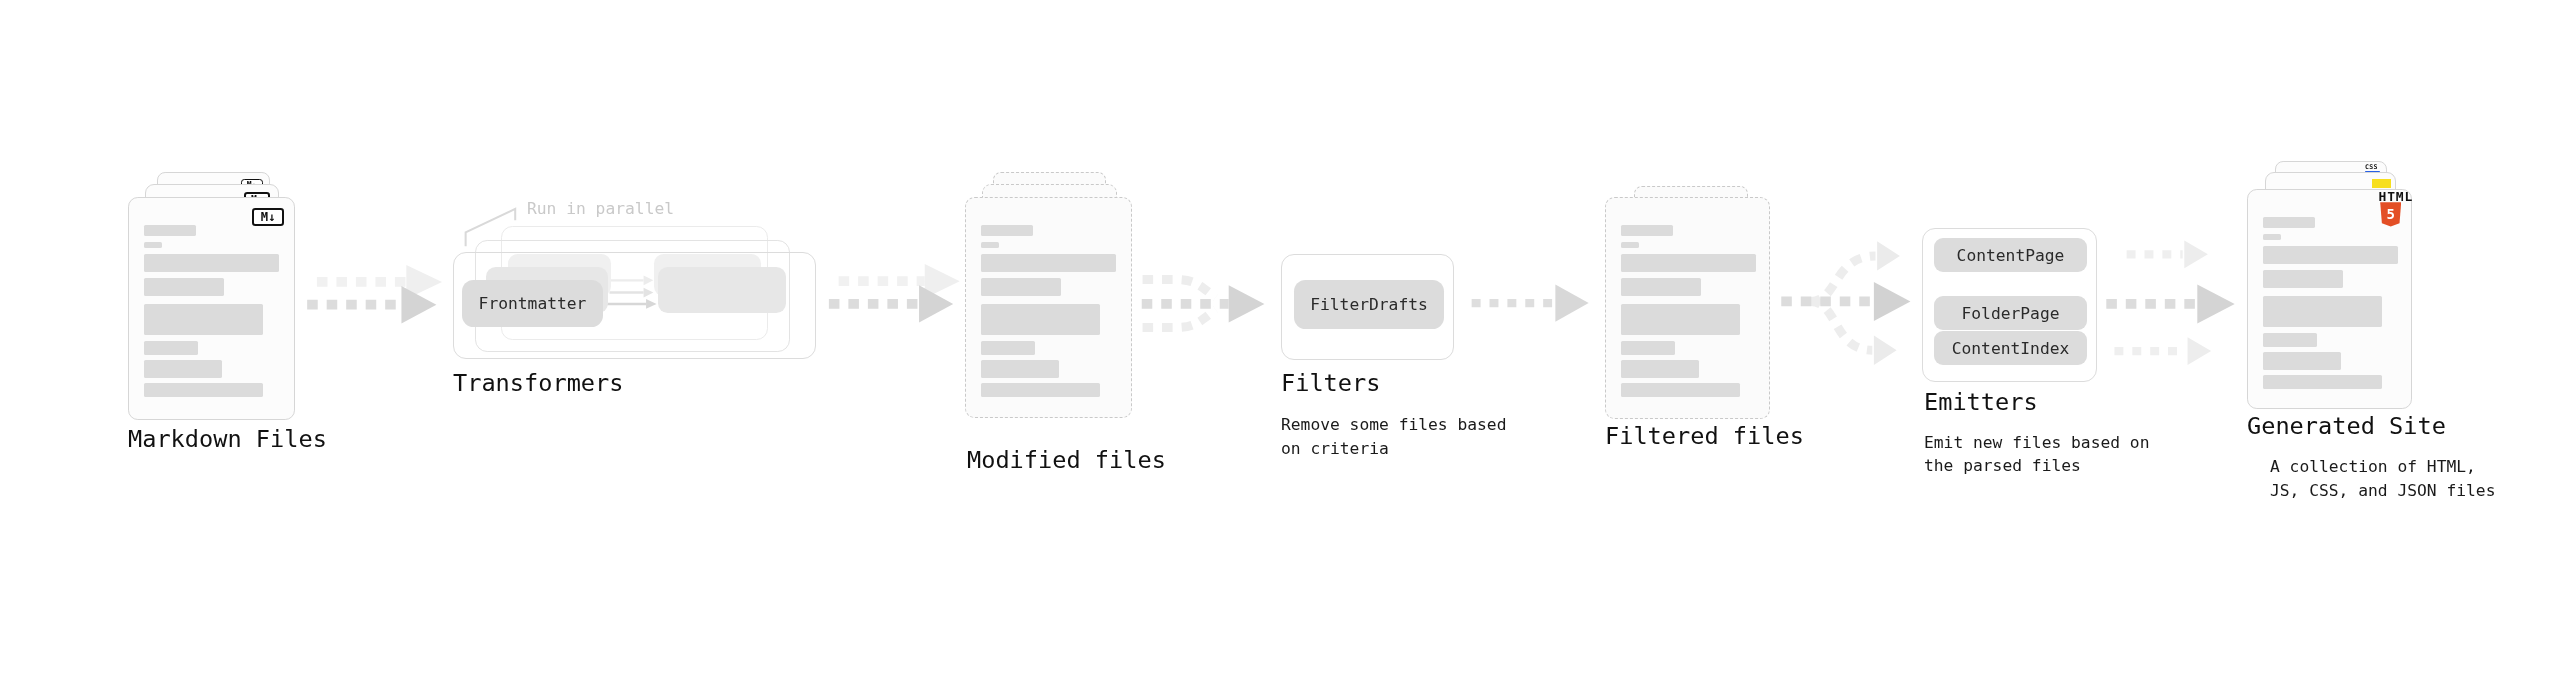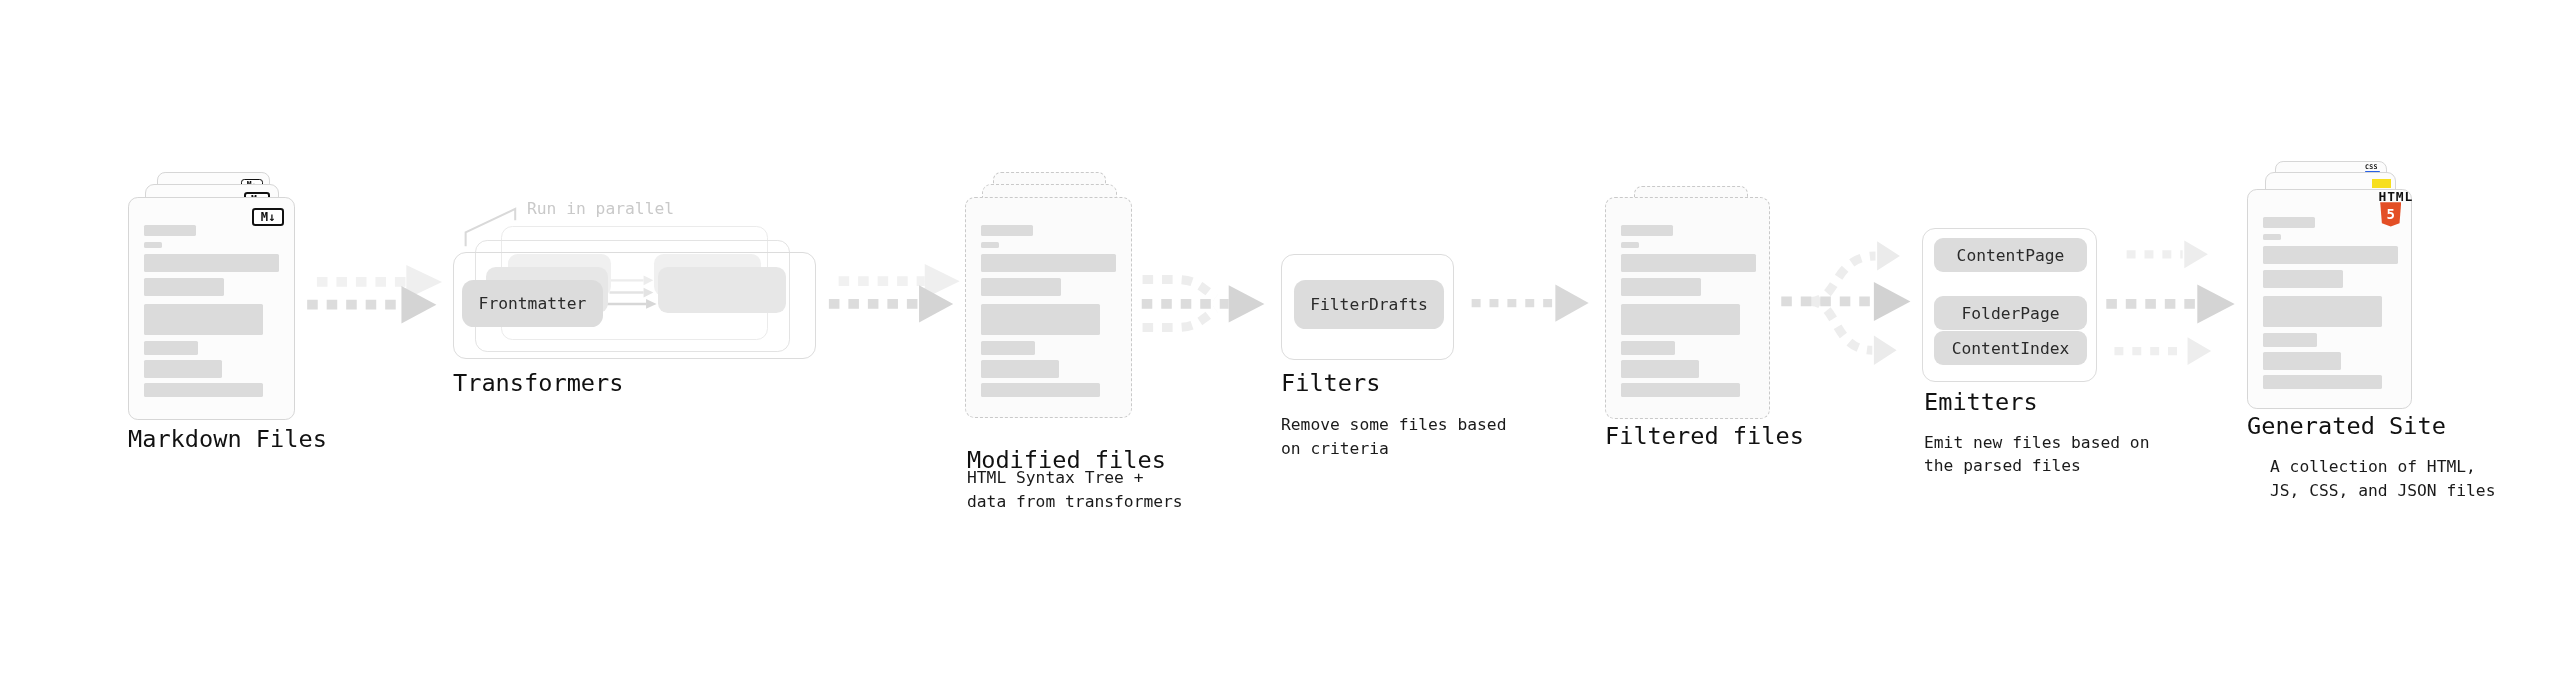--- a/index.html
+++ b/index.html
@@ -144,22 +144,20 @@
       <div class="sk" style="top: 27px; width: 52px; height: 11.4px;"></div>
       <div class="sk" style="top: 44px; width: 18px; height: 5.7px;"></div>
       <div class="sk" style="top: 56px; width: 135px; height: 18px;"></div>
       <div class="sk" style="top: 80px; width: 80px; height: 18px;"></div>
       <div class="sk" style="top: 106px; width: 119px; height: 31px;"></div>
       <div class="sk" style="top: 143px; width: 54px; height: 14px;"></div>
       <div class="sk" style="top: 162px; width: 78px; height: 18px;"></div>
       <div class="sk" style="top: 185px; width: 119px; height: 14px;"></div>
     </div>
   <div class="title" style="left:967px;top:449px;">Modified files</div>
-  <div class="caption" style="left:967px;top:466px;line-height:23.6px;">HTML Syntax Tree +
-data from transformers</div>
 
   <div class="frame" style="left:1281px;top:254px;width:173px;height:106px;"></div>
   <div class="chip" style="left:1294px;top:280px;width:150px;height:49px;">FilterDrafts</div>
   <div class="title" style="left:1281px;top:372px;">Filters</div>
   <div class="caption" style="left:1281px;top:413px;line-height:23.6px;">Remove some files based
 on criteria</div>
 
   <div class="card dashed" style="left:1634px;top:186px;width:114px;height:146px;border-radius:8.1px;"></div>
   <div class="card dashed" style="left:1605px;top:197px;width:165px;height:222px;">
       <div class="sk" style="top: 27px; width: 52px; height: 11.4px;"></div>

